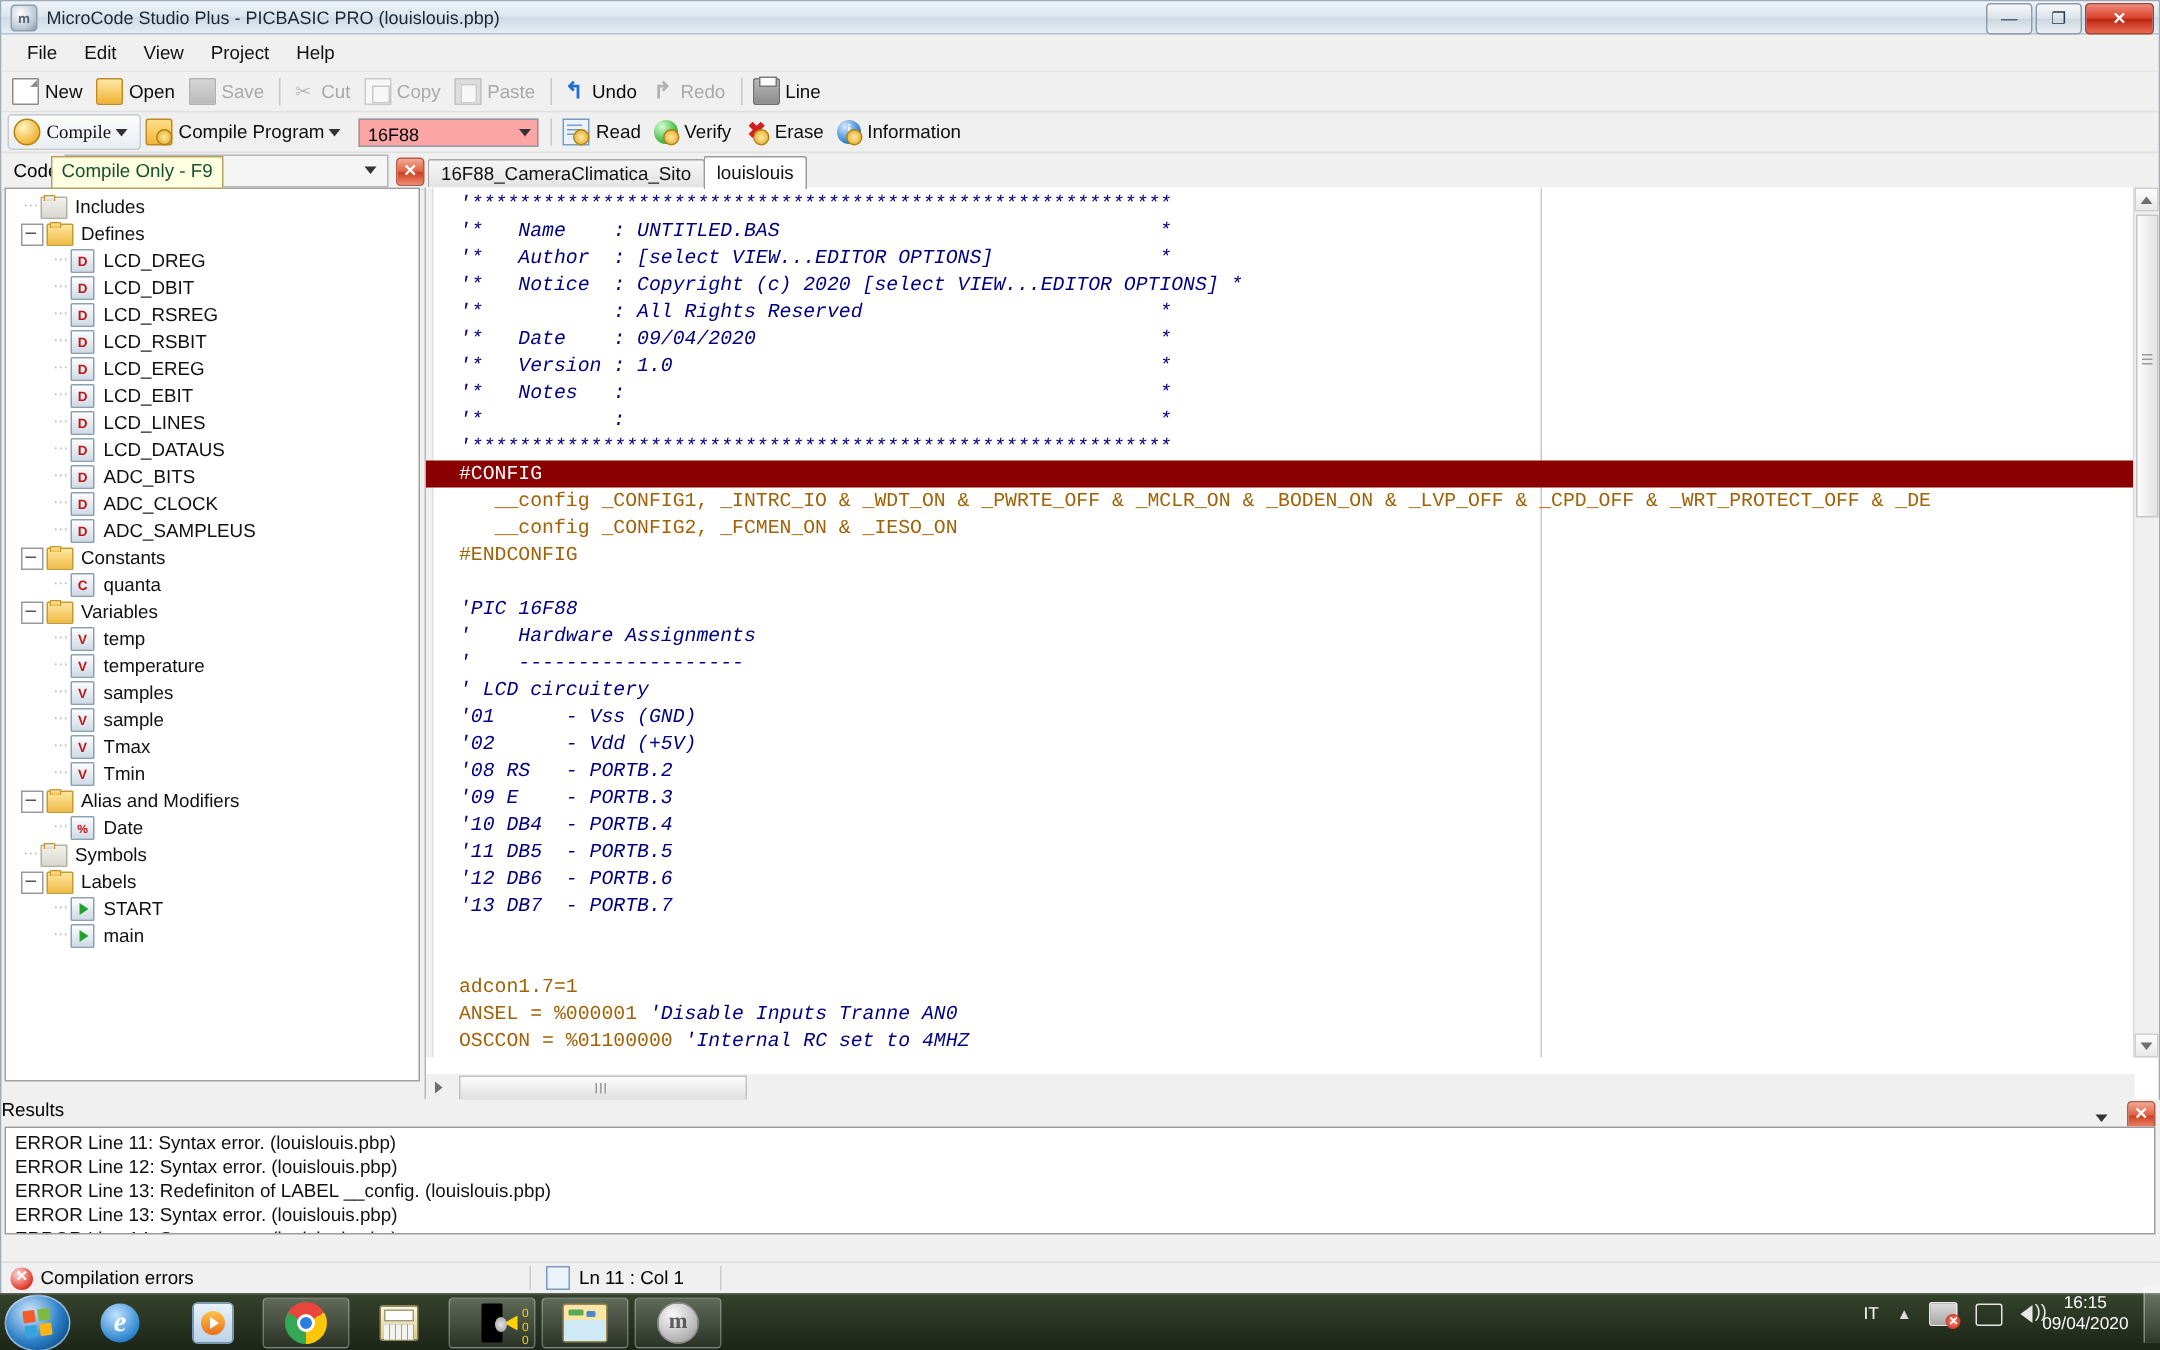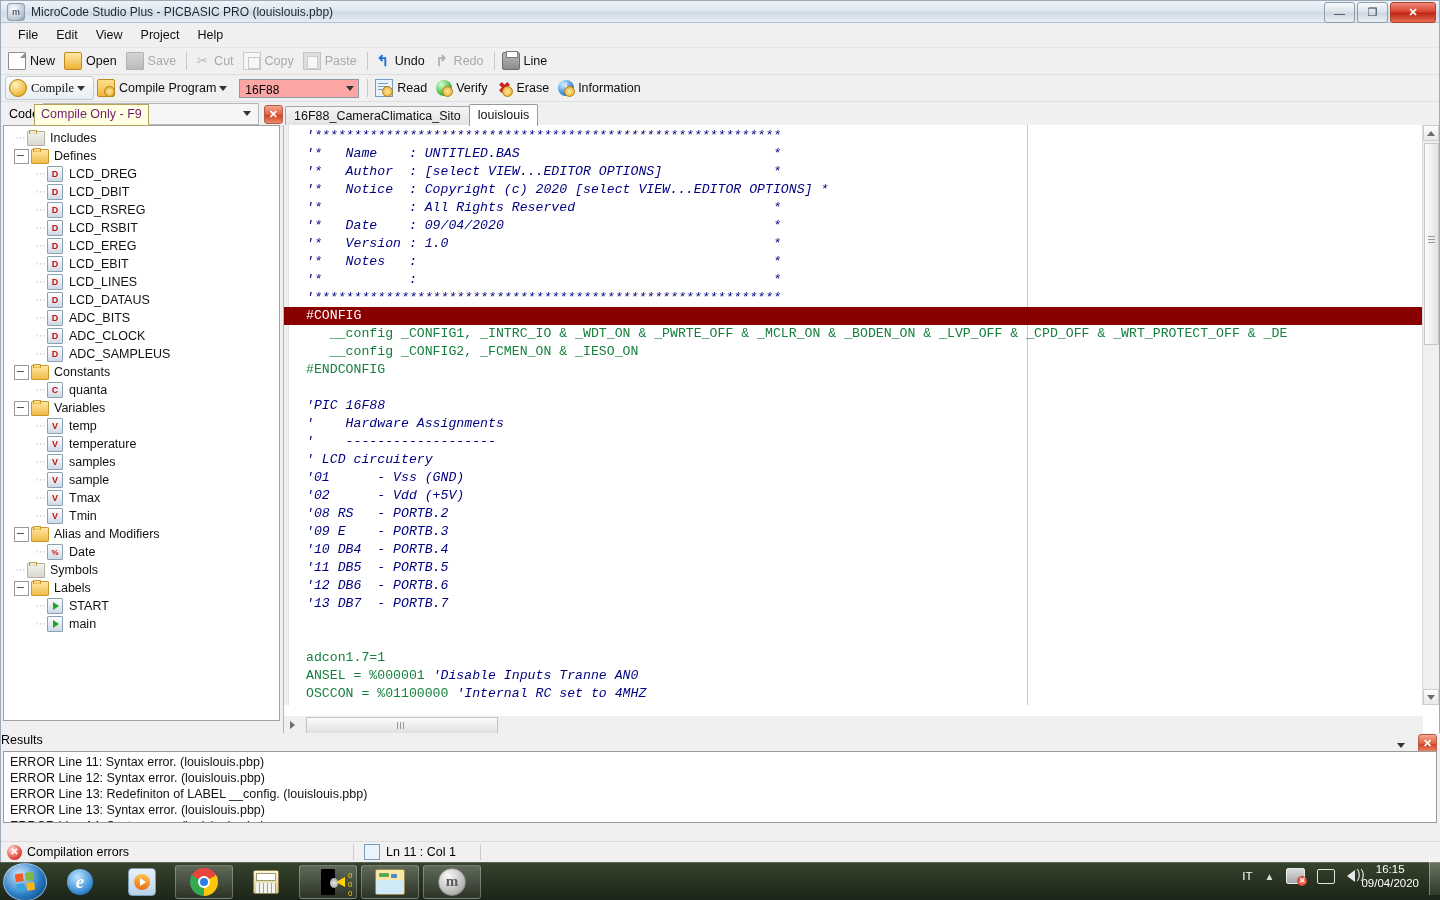--- a/index.html
+++ b/index.html
@@ -84,21 +84,21 @@
   .coderow{height:24px;background:#f0f0f0;display:flex;align-items:center;position:relative;
      border-bottom:1px solid #dcdcdc;}
   .code-lbl{font-size:12.5px;padding:0 4px 0 8px;}
   .code-combo{position:relative;width:214px;height:20px;border:1px solid #b6b6b6;background:#f5f5f5;}
   .code-combo .arr{position:absolute;right:7px;top:7px;width:0;height:0;border-left:4px solid transparent;
      border-right:4px solid transparent;border-top:5px solid #333;}
   .close-sq{width:17px;height:17px;margin-left:5px;border:1px solid #b45c46;border-radius:3px;
      background:linear-gradient(to bottom,#f3a893,#e0603f 50%,#cc3f21 52%,#ef8a6c);
      color:#fff;font-size:11px;font-weight:bold;text-align:center;line-height:16px;}
   .tooltip{position:absolute;left:33px;top:2px;background:#ffffe1;border:1px solid #b8a160;
-     padding:1px 6px;font-size:12.5px;color:#701a75;z-index:40;height:18px;line-height:17px;}
+     padding:1px 6px;font-size:12.5px;color:#14532d;z-index:40;height:18px;line-height:17px;}
 
   
   .tabs{position:absolute;left:284px;top:0;display:flex;align-items:flex-end;height:24px;}
   .tab{height:19px;line-height:19px;padding:0 8px;font-size:12.5px;border:1px solid #a6a6a6;
      border-bottom:none;background:linear-gradient(to bottom,#f6f6f6,#e2e2e2);margin-right:-1px;
      border-radius:2px 2px 0 0;color:#111;}
   .tab.active{background:#fff;height:21px;line-height:21px;border-color:#9a9a9a;position:relative;z-index:3;}
 
   
   .main{position:absolute;left:0;top:124px;width:1440px;height:608px;}
@@ -127,21 +127,21 @@
   .editor-wrap{position:absolute;left:282px;top:0;width:1156px;height:608px;background:#fff;
      border-left:1px solid #b6b6b6;box-sizing:border-box;}
   .editor{position:absolute;left:0;top:0;right:16px;bottom:28px;background:#fff;overflow:hidden;}
   .marginbar{position:absolute;left:0;top:0;width:4px;height:100%;background:#f0f0f0;border-right:1px solid #e0e0e0;}
   .rightguide{position:absolute;left:743px;top:0;width:1px;height:100%;background:#c9c9c9;}
   .codearea{position:absolute;left:22px;top:2px;right:0;bottom:0;
      font-family:"Liberation Mono","DejaVu Sans Mono",monospace;font-size:13.2px;line-height:18px;
      white-space:pre;}
   .cl{height:18px;}
   .cmt{color:#000080;font-style:italic;}
-  .code-plain{color:#15803d;}
+  .code-plain{color:#a16207;}
 
   
   .vsb{position:absolute;right:0;top:0;width:16px;bottom:28px;background:#f0f0f0;border-left:1px solid #dcdcdc;}
   .vsb .up,.vsb .dn{width:16px;height:16px;background:linear-gradient(to bottom,#fdfdfd,#e8e8e8);
      border:1px solid #cfcfcf;box-sizing:border-box;display:flex;align-items:center;justify-content:center;}
   .vsb .dn{position:absolute;bottom:0;}
   .vsb .thumb{position:absolute;left:1px;top:18px;width:13px;height:200px;
      background:linear-gradient(to right,#fcfcfc,#e2e2e2);border:1px solid #c6c6c6;}
   .vsb .thumb:after{content:"";position:absolute;left:3px;top:92px;width:7px;height:1px;
      background:#9a9a9a;box-shadow:0 3px 0 0 #9a9a9a,0 6px 0 0 #9a9a9a;}

